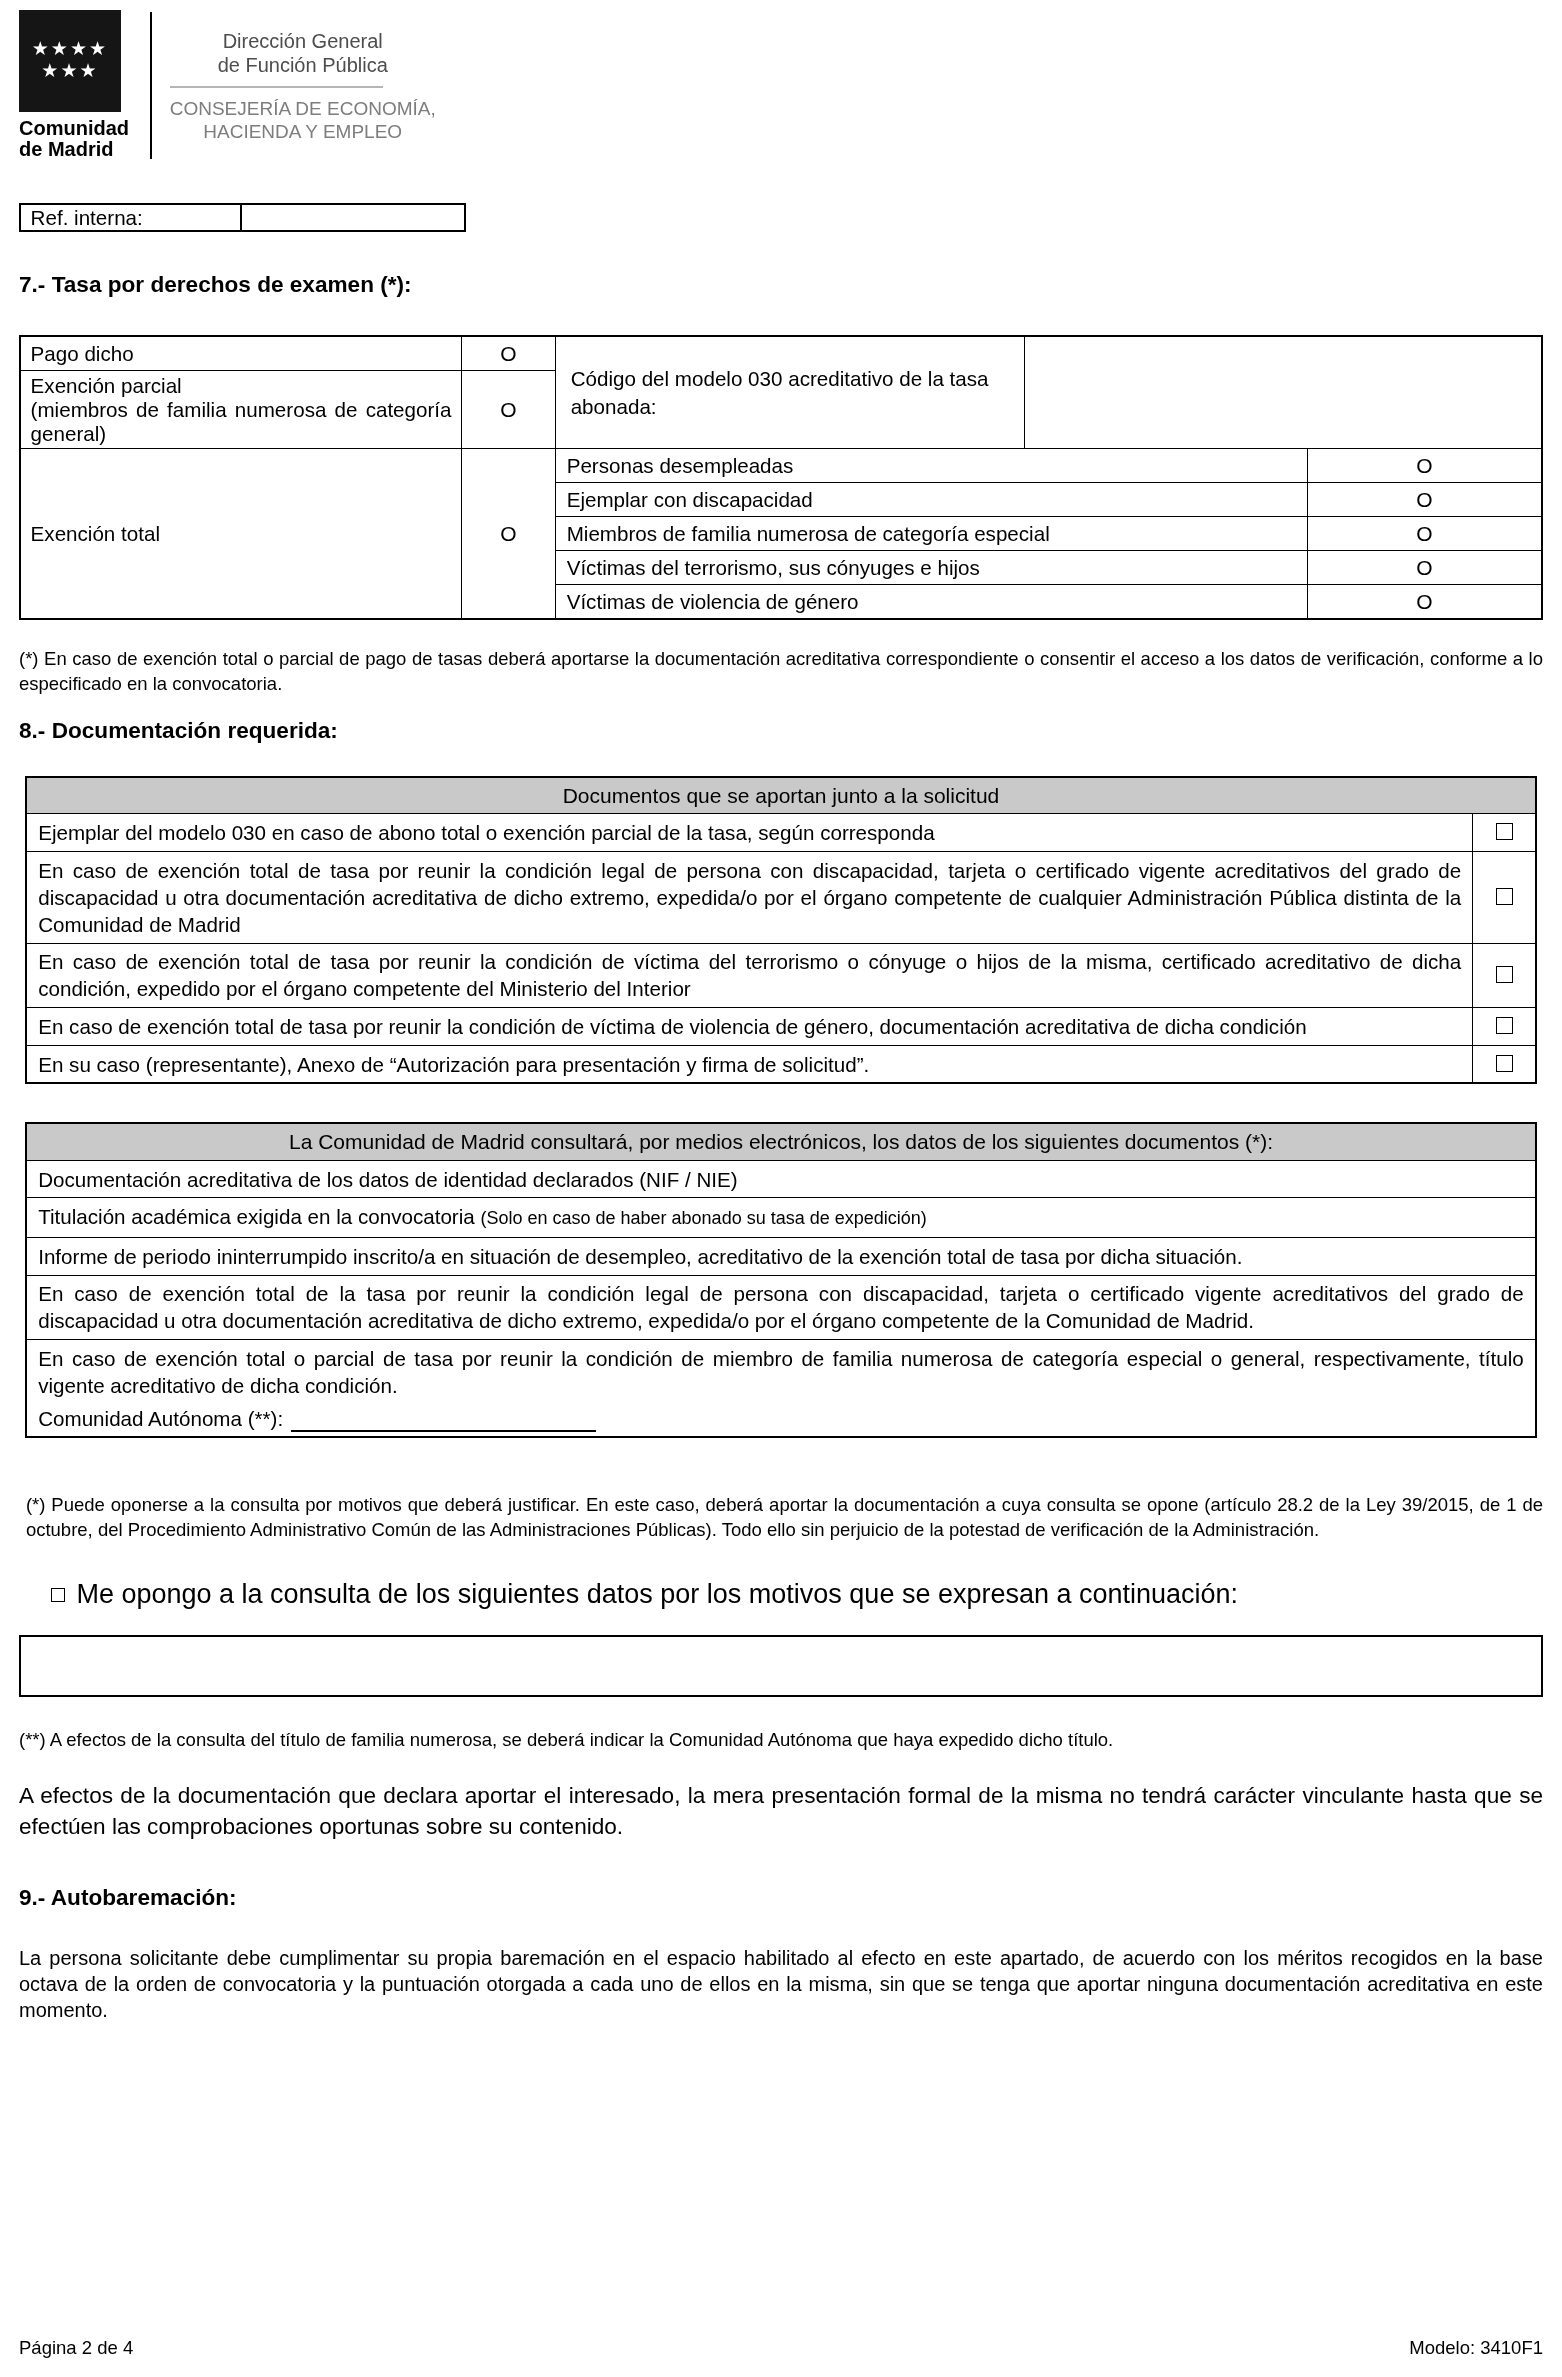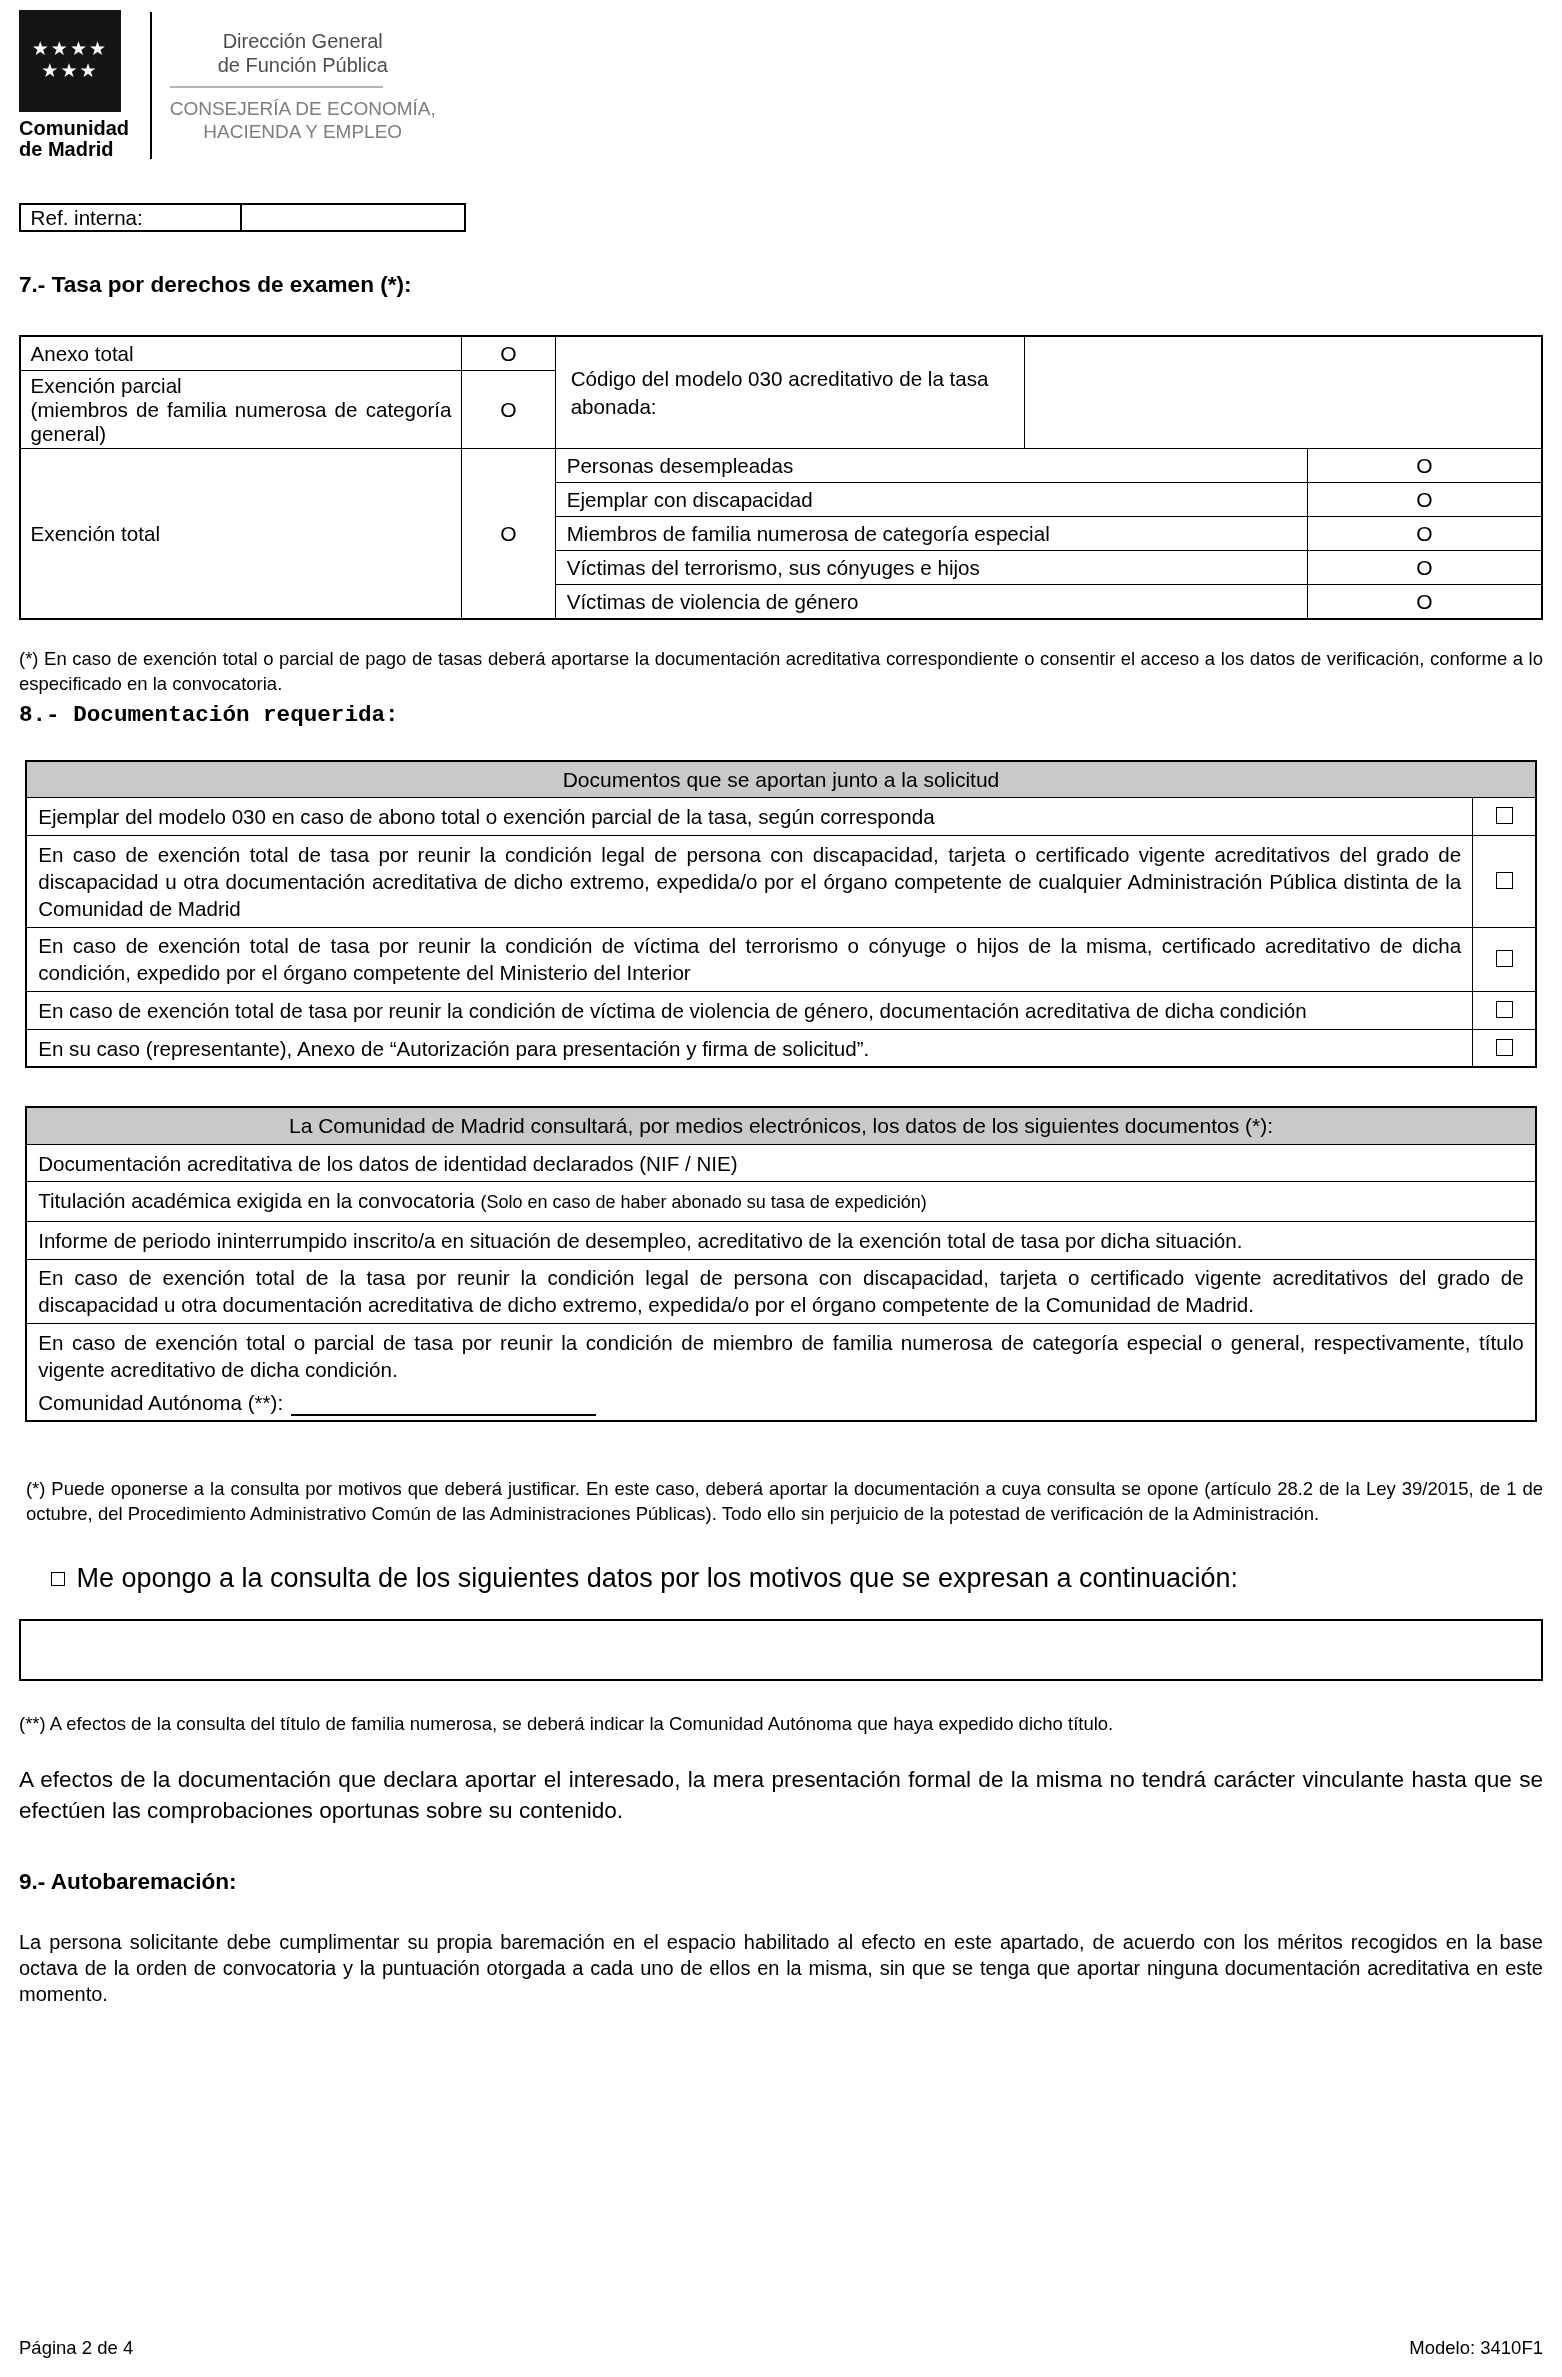--- a/index.html
+++ b/index.html
@@ -28,21 +28,21 @@
   .org { color:#7d7d7d; font-size:19px; line-height:23px; }
 
   
   .ref-box { margin-top:43px; width:447px; height:29px; border:2.1px solid #000; display:flex; font-size:20.6px; }
   .ref-label { display:flex; align-items:center; padding:0 9.6px; width:219px; }
   .ref-value { flex:1; border-left:2.1px solid #000; }
 
   
   .sec-title { font-weight:bold; font-size:22.6px; }
   .title-7 { margin-top:40px; }
-  .title-8 { margin-top:6px;font-family:Liberation Mono, monospace; }
+  .title-8 { margin-top:22px; }
   .title-9 { margin-top:43px; }
 
   
   table { border-collapse:collapse; table-layout:fixed; }
   .fee-table { width:100%; margin-top:37px; border:2.7px solid #000; }
   .fee-table td { border:1.4px solid #000; font-size:20.6px; padding:2.7px 9.6px; height:34px; }
   .fee-table td.radio { text-align:center; font-size:21px; padding:2.7px 4.1px; }
   .fee-table td.codigo { vertical-align:middle; padding:4.1px 15px; line-height:27.5px; }
   .fee-table td.sub-lbl { padding:2.7px 11px; }
   .block { display:block; }
@@ -122,21 +122,21 @@
   <table class="fee-table">
     <colgroup>
       <col style="width:439px">
         <col style="width:93px">
         <col style="width:467px">
         <col style="width:281px">
         <col style="width:233px">
     </colgroup>
     <tbody>
       <tr>
-        <td>Anexo total</td>
+        <td>Pago dicho</td>
         <td class="radio">O</td>
         <td class="codigo" rowspan="2">Código del modelo 030 acreditativo de la tasa abonada:</td>
         <td rowspan="2" colspan="2"></td>
       </tr>
       <tr>
         <td>
           <span class="block">Exención parcial</span>
           <span class="block just">(miembros de familia numerosa de categoría general)</span>
         </td>
         <td class="radio">O</td>

